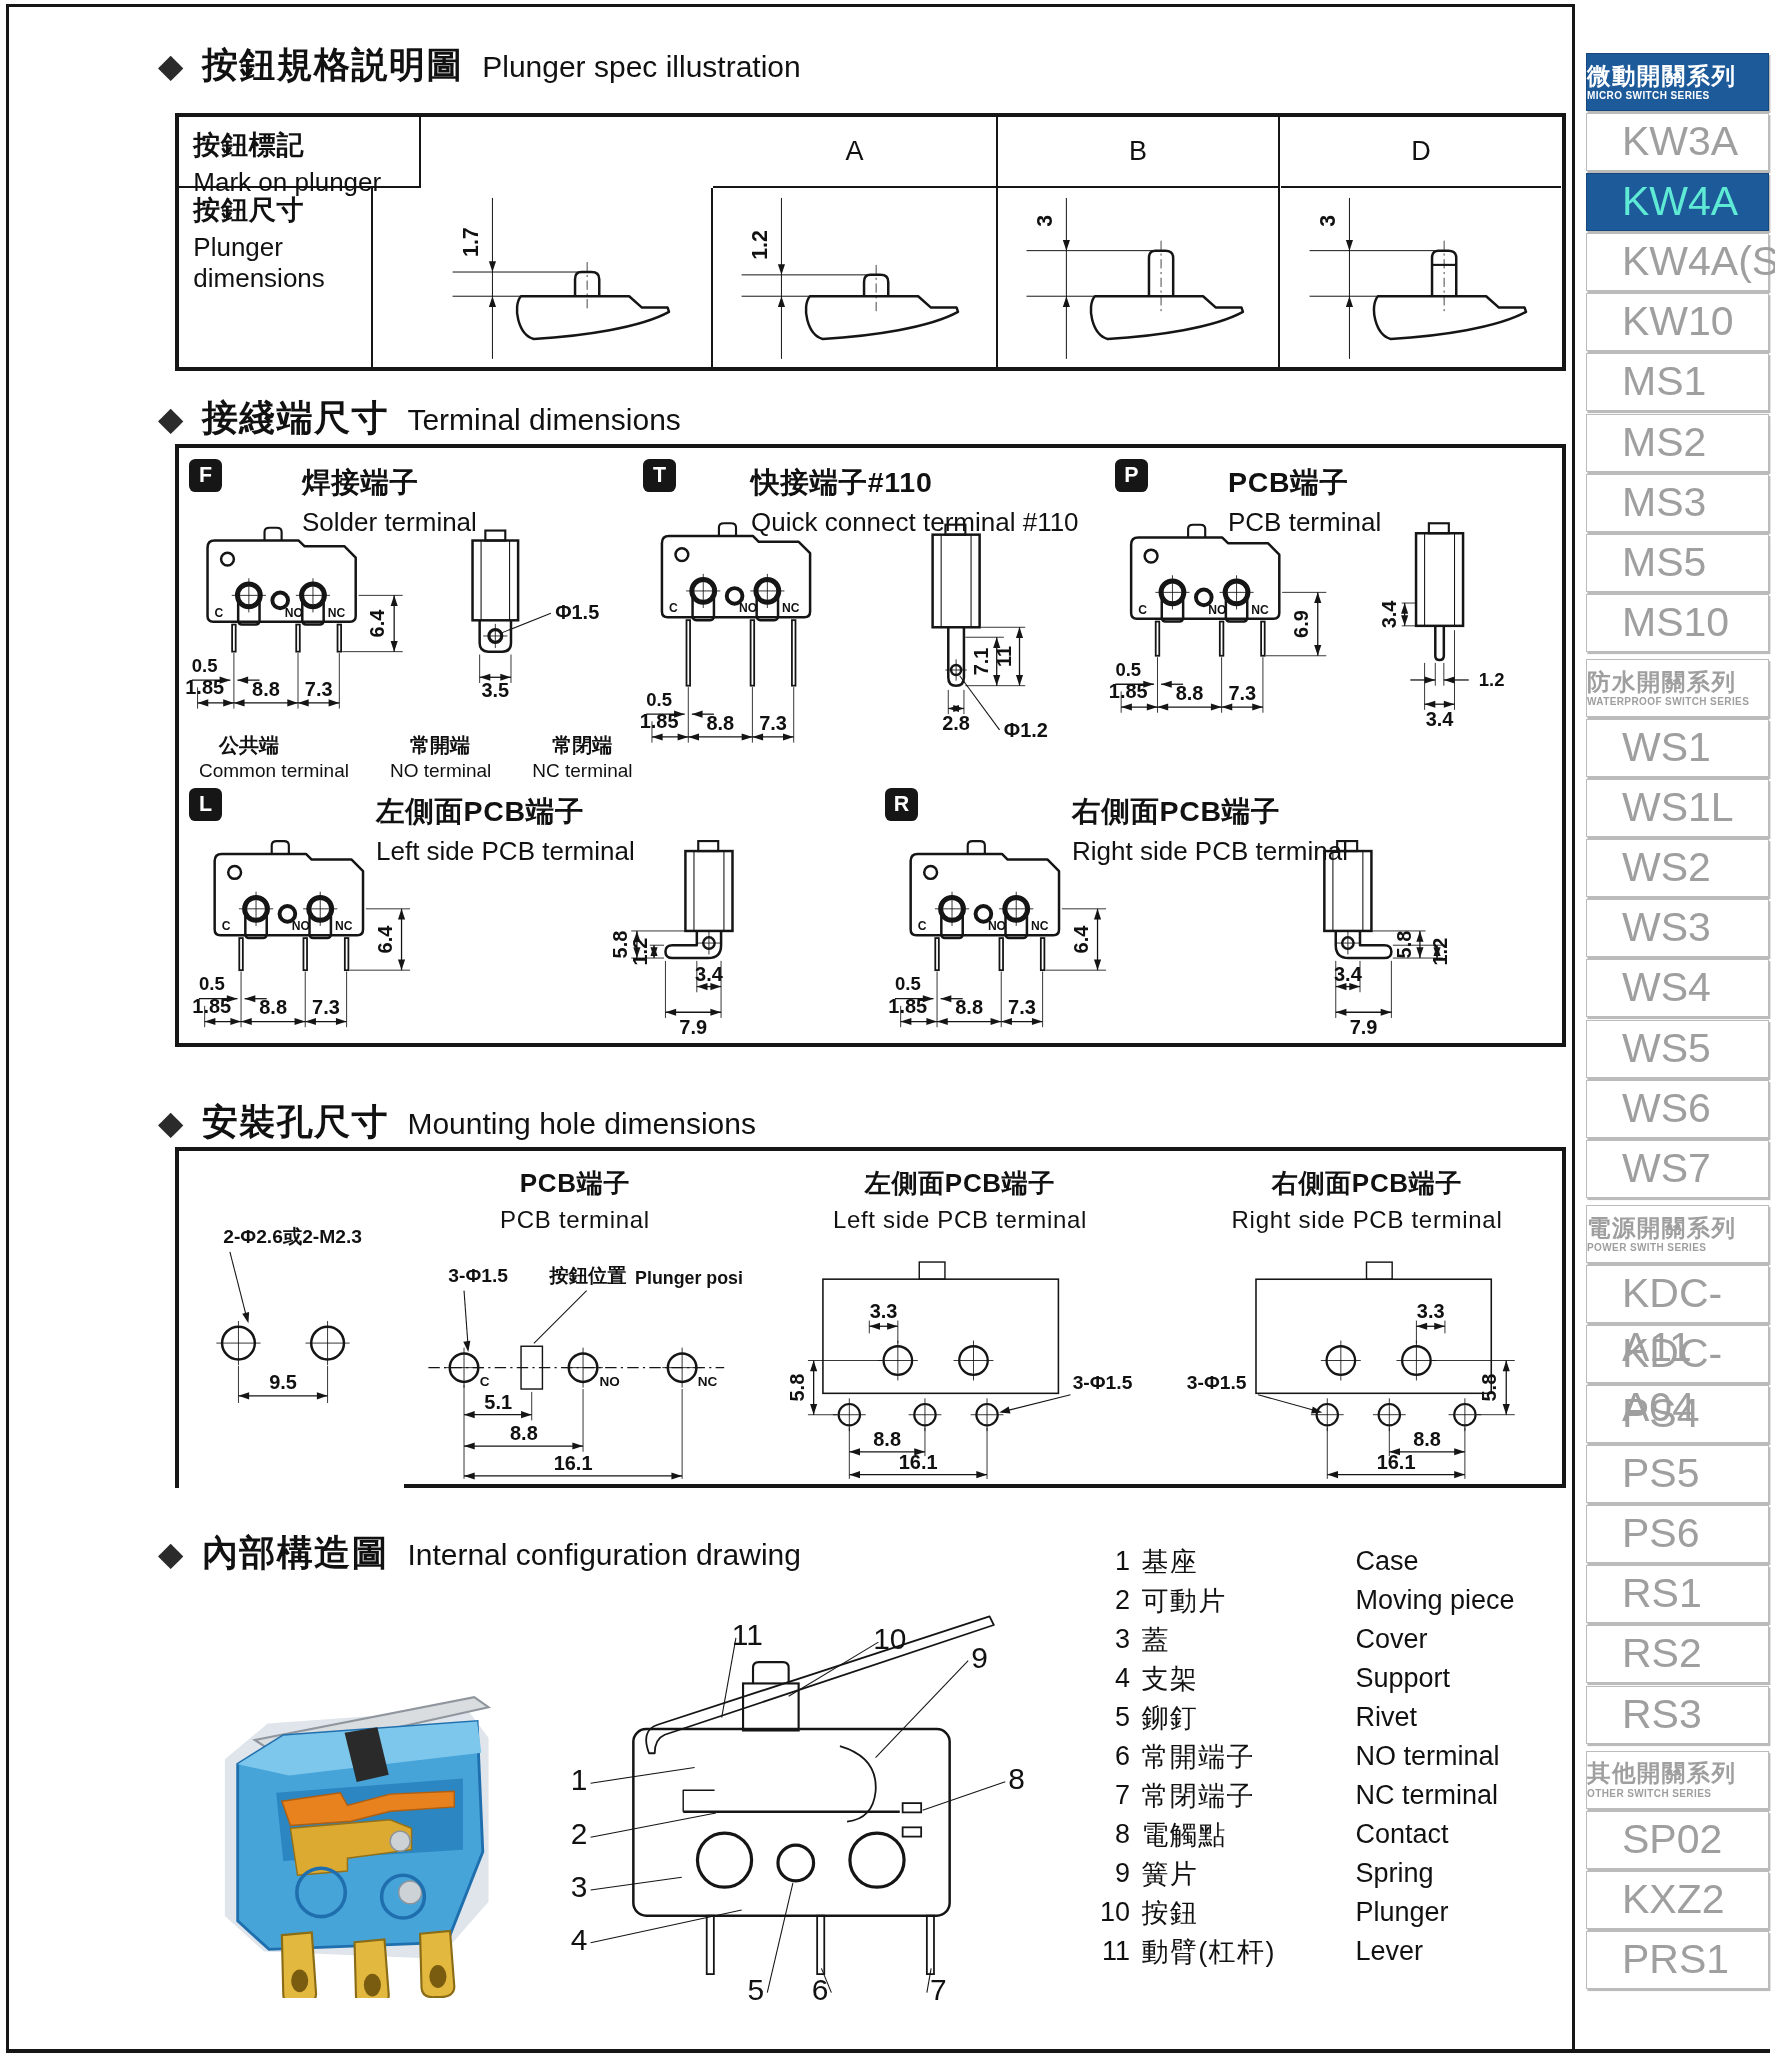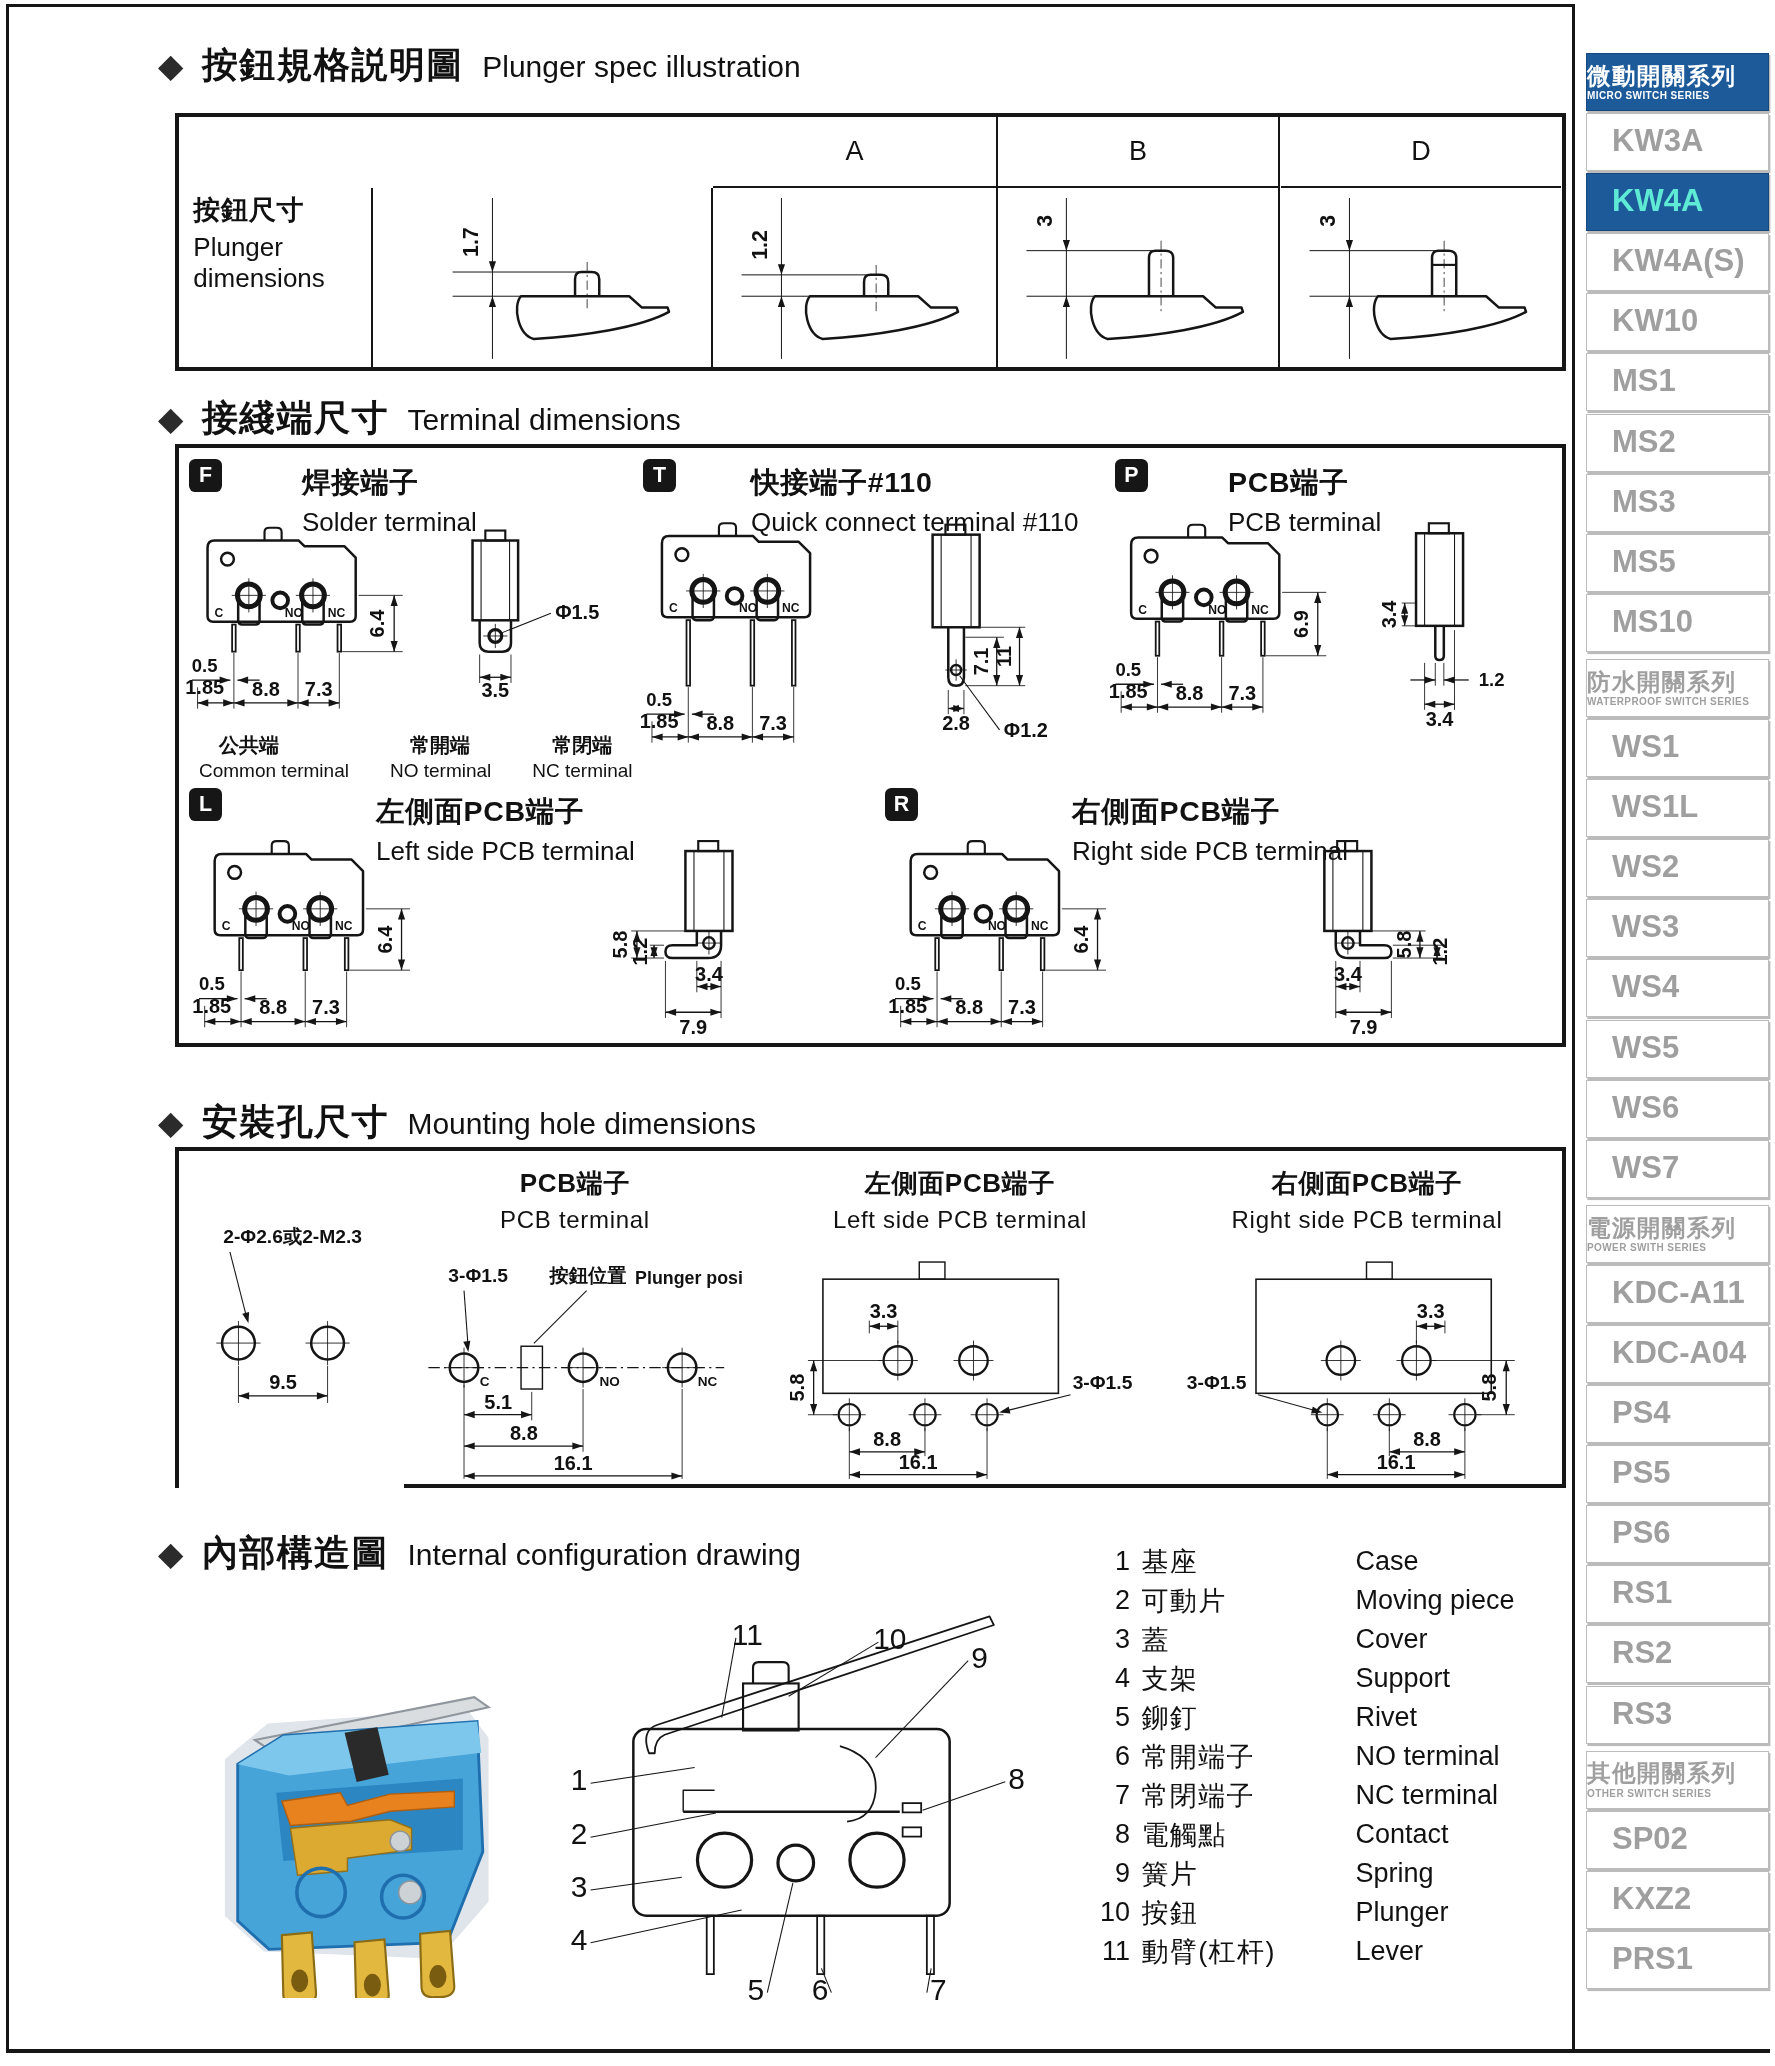--- a/index.html
+++ b/index.html
@@ -56,40 +56,44 @@
 
   
   .sidebar{position:absolute;left:1586px;top:53px;width:183px}
   .sb-header,.sb-item{width:100%;height:58px;margin-bottom:2.1px;border:1.4px solid #bcbcbc;background:#fff;
       box-shadow:1.4px 2.1px 0 rgba(60,60,60,.35)}
   .sb-header{display:flex;flex-direction:column;align-items:flex-start;justify-content:center;color:#9f9f9f;margin-top:7.1px}
   .sb-header:first-child{margin-top:0}
   .sb-h-zh{font-size:23.5px;font-weight:700;letter-spacing:1.4px;line-height:26px}
   .sb-h-en{font-size:10px;font-weight:700;letter-spacing:0.4px;margin-top:1.4px}
   .sb-header.blue{background:#1d5a9a;border-color:#16477c;color:#fff}
-  .sb-item{font-size:31px;font-weight:700;color:#9f9f9f;line-height:54px;padding-left:25px;cursor:pointer}
+  .sb-item{font-size:41px;font-weight:400;color:#9f9f9f;line-height:54px;padding-left:35px;cursor:pointer}
   .sb-item.selected{background:#1d5a9a;border-color:#16477c;color:#5eead4}
 
   svg{display:block}
   text{font-family:"Liberation Sans","DejaVu Sans",sans-serif}
 </style>
 </head>
 <body>
 
 <div class="page">
   <div class="frame"></div>
   <div class="frame-bottom"></div>
 
   <div class="sec-h" style="left:158px;top:41px">
     <span class="diamond">◆</span>
     <span class="zh">按鈕規格説明圖</span>
     <span class="en">Plunger spec illustration</span>
   </div>
 
   <div class="spec-table">
+    <div class="cell br bb spec-rowlabel" style="left:0;top:0;width:242px;height:71px">
+      <div class="hdr-zh">按鈕標記</div>
+      <div class="hdr-en">Mark on plunger</div>
+    </div>
     <div class="cell br bb spec-col-center" style="left:534px;top:0;width:285px;height:71px">
       <div class="spec-letter">A</div>
     </div>
     <div class="cell br bb spec-col-center" style="left:819px;top:0;width:282px;height:71px">
       <div class="spec-letter">B</div>
     </div>
     <div class="cell bb spec-col-center" style="left:1102px;top:0;width:280px;height:71px">
       <div class="spec-letter">D</div>
     </div>
     <div class="cell br spec-rowlabel" style="left:0;top:71px;width:194px;height:179px;display:flex;flex-direction:column;justify-content:flex-start;padding-top:4px">

